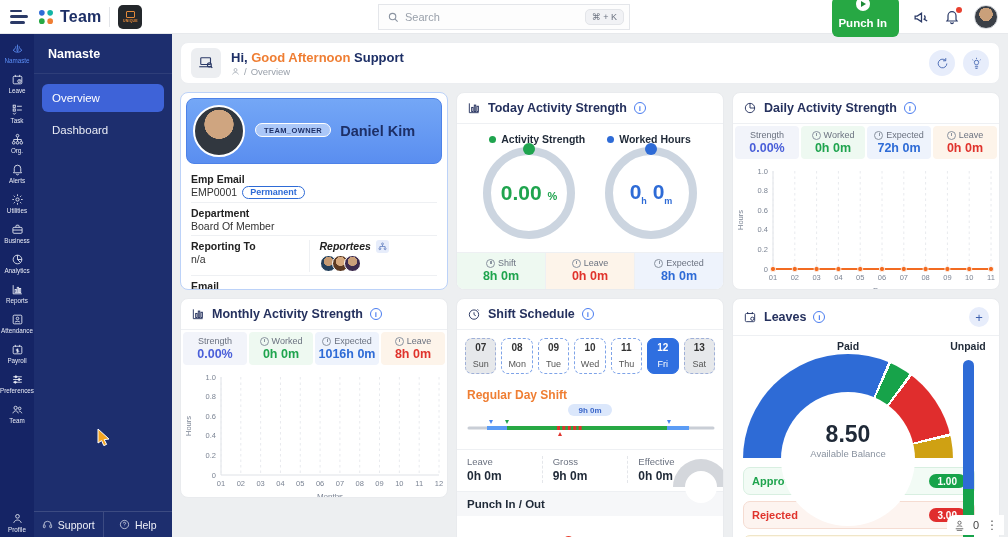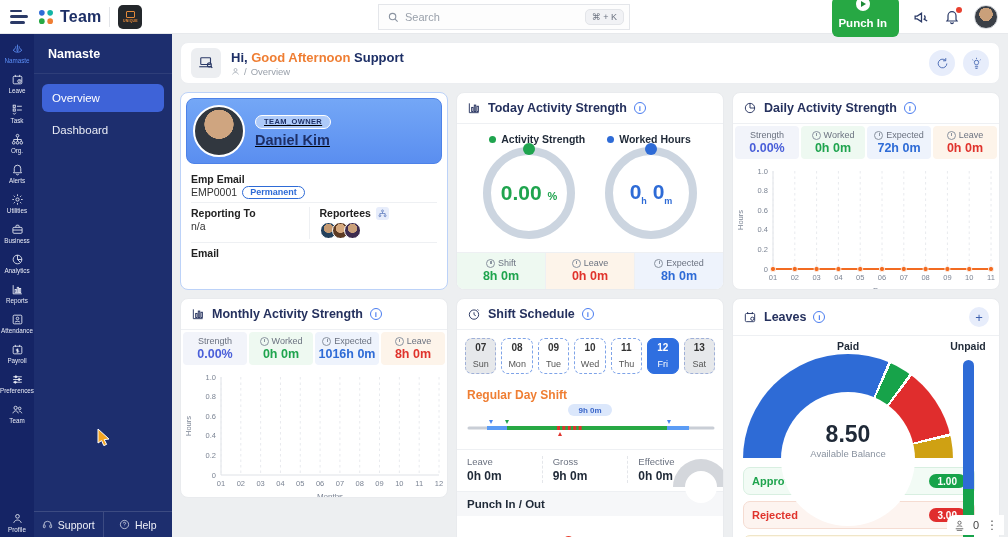--- a/index.html
+++ b/index.html
@@ -68,33 +68,33 @@
 .card-head svg.hicon { width:14px; height:14px; stroke:#25315e; fill:none; stroke-width:1.6; }
 .card-title { font-size:12.5px; font-weight:bold; color:#25315e; }
 .info-ic { width:12px; height:12px; border-radius:50%; border:1.3px solid #4a7df0; color:#4a7df0; font-size:8px; font-weight:bold; display:flex; align-items:center; justify-content:center; cursor:pointer; }
 .head-spacer { flex:1; }
 .plus-btn { width:20px; height:20px; border-radius:50%; background:#e7edfb; border:none; color:#3c5fae; font-size:13px; line-height:1; cursor:pointer; }
 
 
 .card.profile { border-color:#bcd2f8; height:198px; }
 .pr-head { margin:5px; border-radius:8px; background:linear-gradient(180deg,#74a7f6,#5a8ef0); padding:6px; display:flex; align-items:center; gap:10px; border:1px solid #4d82e8; }
 .pr-avatar { width:52px; height:52px; border-radius:50%; border:2px solid #fff; background:radial-gradient(circle at 50% 36%, #cfa580 0 37%, #31373f 38% 100%); flex:none; }
-.pr-roles { display:flex; flex-direction:column; gap:3px;text-decoration:underline; }
+.pr-roles { display:flex; flex-direction:row; gap:9px; }
 .role-pill { align-self:flex-start; font-size:7.5px; font-weight:bold; letter-spacing:.4px; color:#1d2f66; background:rgba(255,255,255,.45); border:1px solid #fff; border-radius:8px; padding:1.5px 8px; }
 .pr-name { font-size:14.5px; font-weight:bold; color:#1d2f66; }
 .pr-rows { padding:0 10px; }
 .pr-row { border-bottom:1px solid #eef0f3; padding:3.5px 0; }
 .pr-row:last-child { border-bottom:none; }
 .pr-label { font-size:10.5px; font-weight:bold; color:#222; }
 .pr-value { font-size:10.5px; color:#333; margin-top:1px; display:flex; align-items:center; gap:5px; }
 .perm-pill { font-size:9px; font-weight:bold; color:#2e6bd6; border:1px solid #2e6bd6; border-radius:9px; padding:0.5px 7px; }
 .pr-two { display:flex; }
 .pr-two .col { flex:1; }
 .pr-two .col + .col { border-left:1px solid #eef0f3; padding-left:10px; }
-.reportees-lbl { display:flex; align-items:center; gap:5px; }
+.reportees-lbl { display:flex; align-items:center; gap:5px;font-style:italic; }
 .rep-ic { width:13px; height:13px; border-radius:3px; background:#e7edfb; display:flex; align-items:center; justify-content:center; }
 .rep-ic svg { width:9px; height:9px; stroke:#3c5fae; fill:none; stroke-width:1.6; }
 .rep-avatars { display:flex; margin-top:2px; }
 .rep-av { width:17px; height:17px; border-radius:50%; border:1.5px solid #fff; margin-right:-5px; }
 .rep-av.a1 { background:radial-gradient(circle at 50% 36%, #c59a72 0 37%, #23405c 38% 100%); }
 .rep-av.a2 { background:radial-gradient(circle at 50% 36%, #d6a97e 0 37%, #5c3a23 38% 100%); }
 .rep-av.a3 { background:radial-gradient(circle at 50% 36%, #caa07a 0 37%, #3d2b4e 38% 100%); }
 
 
 .card.today { height:198px; display:flex; flex-direction:column; }
@@ -449,20 +449,24 @@
             <span class="pr-name">Daniel Kim</span>
           </div>
         </div>
         <div class="pr-rows">
           <div class="pr-row">
             <div class="pr-label">Emp Email</div>
             <div class="pr-value">
                 <span>EMP0001</span>
               <span class="perm-pill">Permanent</span>
               </div>
+          </div>
+          <div class="pr-row">
+            <div class="pr-label">Department</div>
+            <div class="pr-value">Board Of Member</div>
           </div>
           <div class="pr-row pr-two">
             <div class="col">
               <div class="pr-label">Reporting To</div>
               <div class="pr-value">n/a</div>
             </div>
             <div class="col">
               <div class="pr-label reportees-lbl">
                   <span>Reportees</span>
                 <span class="rep-ic">

